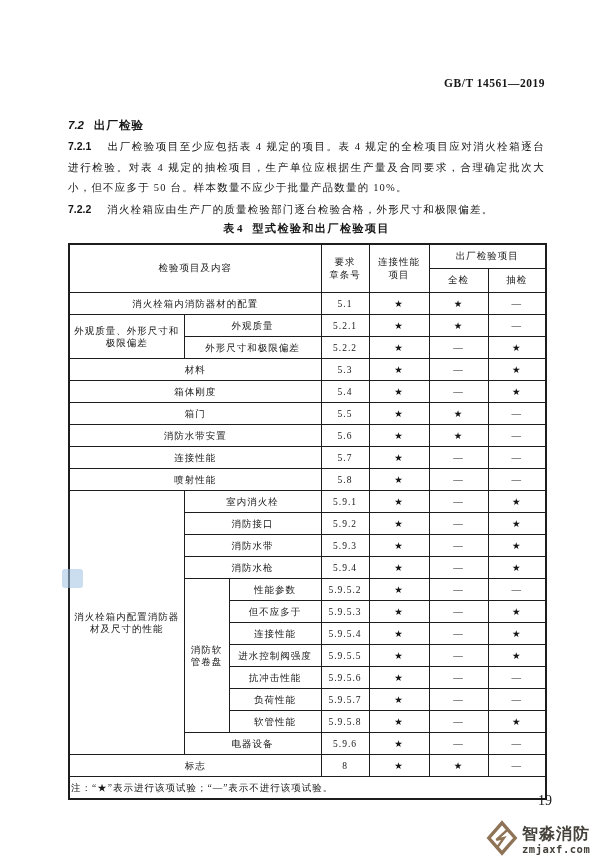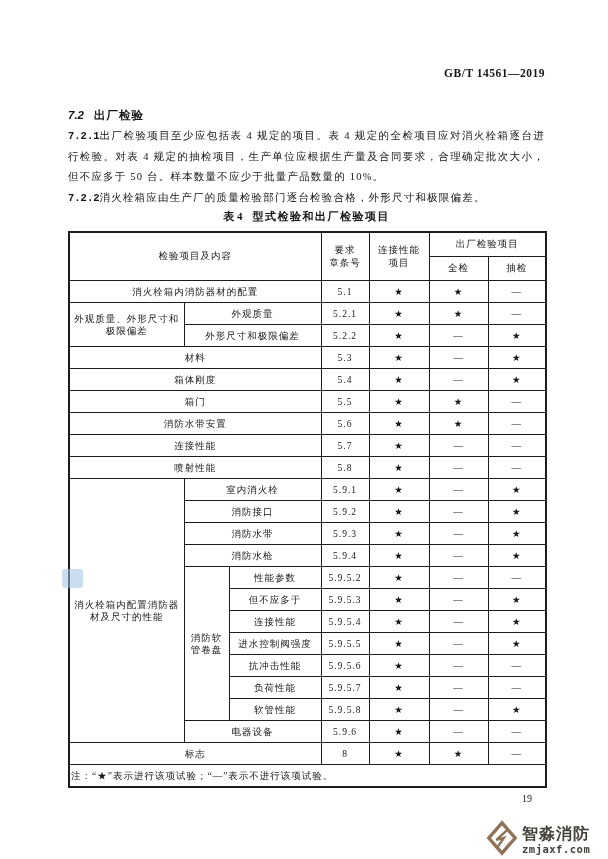--- a/index.html
+++ b/index.html
@@ -4,35 +4,35 @@
 <style>
   html,body{margin:0;padding:0;}
   body{
     width:608px;height:859px;background:#ffffff;position:relative;overflow:hidden;
     font-family:"Liberation Serif","DejaVu Serif",serif;color:#161616;
   }
   .page{position:absolute;inset:0;}
   .content{position:absolute;left:68px;top:62px;width:477px;}
   .doc-number{
     text-align:right;font-family:"Liberation Serif","DejaVu Serif",serif;
-    font-weight:bold;font-size:11.5px;line-height:13px;letter-spacing:.5px;margin-top:5px;
+    font-weight:bold;font-size:11.5px;line-height:13px;letter-spacing:.5px;margin-top:15px;
   }
   .section-heading{
     margin-top:28px;font-family:"Liberation Sans","DejaVu Sans",sans-serif;
     font-weight:bold;font-size:11.5px;line-height:14px;letter-spacing:1px;
   }
   .section-heading .hnum{margin-right:10px;letter-spacing:0;font-style:italic;}
   .para{
     margin:0;font-size:10.5px;line-height:20.5px;text-align:justify;
     letter-spacing:1.2px;
   }
   .para.first{margin-top:4px;}
   .clause-num{
-    font-family:Liberation Mono, monospace;font-weight:bold;
-    letter-spacing:0;margin-right:0;
+    font-family:Liberation Sans, sans-serif;font-weight:bold;
+    letter-spacing:0;margin-right:16px;
   }
   .table-title{
     text-align:center;font-family:"Liberation Sans","DejaVu Sans",sans-serif;
     font-weight:bold;font-size:11px;letter-spacing:1.5px;margin-top:1px;line-height:14px;
   }
   .table-title .tnum{margin-right:10px;letter-spacing:0;font-family:Liberation Serif, serif;}
   table.insp{
     margin-top:8px;border-collapse:collapse;width:477px;table-layout:fixed;
     border:2px solid #1d1d1d;
   }
@@ -45,22 +45,22 @@
   }
   table.insp tbody td{height:19px;line-height:12px;}
   td.num{font-family:"Liberation Serif","DejaVu Serif",serif;letter-spacing:.5px;font-size:9.5px;}
   td.star{font-size:10.5px;letter-spacing:0;}
   td.dash{font-size:10px;letter-spacing:0;}
   td.item{}
   tr.note-row td{
     text-align:left;padding-left:1px;height:21px;letter-spacing:1px;font-size:9.5px;
   }
   .page-number{
-    position:absolute;left:502px;top:793px;width:50px;text-align:center;
-    font-size:10px;font-family:"Liberation Serif","DejaVu Serif",serif;
+    position:absolute;left:520px;top:793px;width:50px;text-align:center;
+    font-size:14px;font-family:"Liberation Serif","DejaVu Serif",serif;
   }
   .stamp{
     position:absolute;left:62px;top:569px;width:21px;height:19px;border-radius:3px;
     background:#9ec2e4;opacity:.55;
   }
   .watermark{
     position:absolute;left:486px;top:820px;display:flex;align-items:center;gap:4px;
   }
   .wm-text{display:flex;flex-direction:column;line-height:1;}
   .wm-cn{

